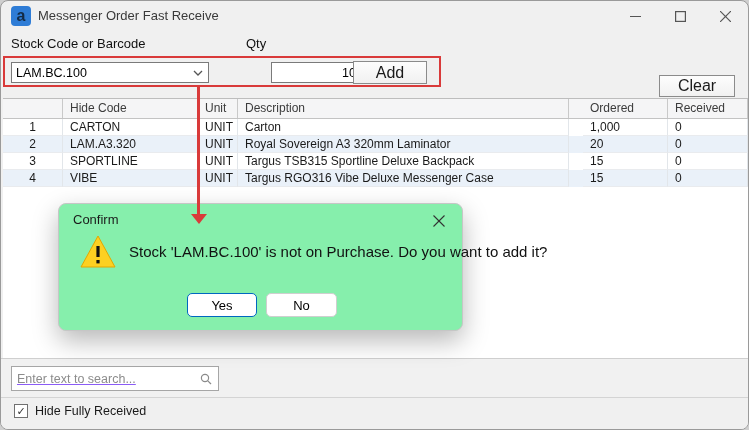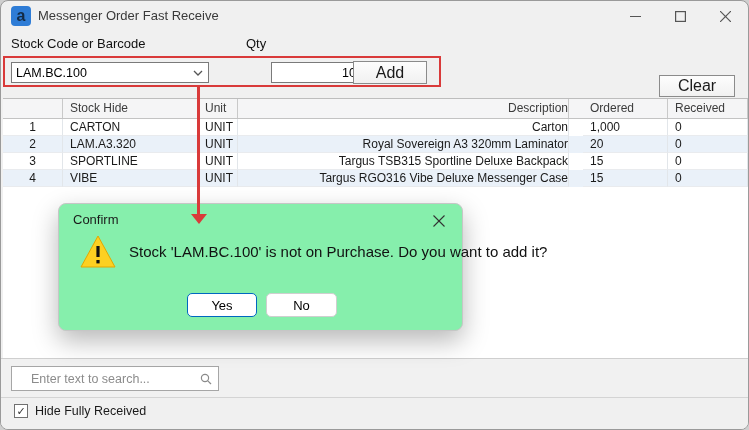--- a/index.html
+++ b/index.html
@@ -59,32 +59,32 @@
   .grid { position:absolute; left:2px; top:97px; width:745px; height:260px; background:#fff; border-top:1px solid #bdbdbd; }
   .g-header { display:flex; height:20px; background:#f5f5f6; border-bottom:1px solid #c3c3c3; color:#3c3c3c; }
   .g-header .cell { border-right:1px solid #c9c9c9; line-height:19px; }
   .g-row { display:flex; height:17px; background:#fff; }
   .g-row.alt { background:#eaf1f9; }
   .g-row .cell { border-right:1px solid #e2e6ea; border-bottom:1px solid #e9ebee; line-height:16px; }
   .cell { padding-left:7px; overflow:hidden; white-space:nowrap; font-size:12px; }
   .c-ind  { width:60px;  padding-left:0; text-align:center; }
   .c-stk  { width:135px; }
   .c-unit { width:40px;  }
-  .c-desc { width:331px;text-align:right; }
+  .c-desc { width:331px; }
   .c-ord  { width:85px;margin-left:14px;  }
   .c-rec  { flex:1; }
   
   .search-strip { position:absolute; left:0; top:357px; width:749px; height:39px; background:#f1f1f1; border-top:1px solid #cfcfcf; }
   .search-box {
     position:absolute; left:10px; top:7px; width:208px; height:25px;
     background:#fff; border:1px solid #a6a6a6; display:flex; align-items:center;
   }
   .search-box input {
-    flex:1; border:none; outline:none; padding-left:19px;
-    font-family:"Liberation Sans",sans-serif; font-size:12.5px; color:#0c4a6e;
+    flex:1; border:none; outline:none; padding-left:5px;
+    font-family:"Liberation Sans",sans-serif; font-size:12.5px; color:#8b5cf6;text-decoration:underline;
   }
   .search-box input::placeholder { color:#8c8c8c; }
   .search-glyph { width:24px; display:flex; justify-content:center; align-items:center; }
   
   .footer { position:absolute; left:0; top:396px; width:749px; height:34px; background:#f0f0f0; border-top:1px solid #d4d4d4; }
   .chk-wrap { position:absolute; left:13px; top:6px; display:flex; align-items:center; }
   .chk {
     width:14px; height:14px; background:#fff; border:1px solid #707070;
     display:flex; align-items:center; justify-content:center;
     font-size:11px; color:#333; line-height:12px;
@@ -150,21 +150,21 @@
   <button class="btn btn-add">Add</button>
   <button class="btn btn-clear">Clear</button>
 
   <div class="red-rect"></div>
   <div class="arrow-shaft"></div>
   <div class="arrow-head"></div>
 
   <div class="grid">
     <div class="g-header">
       <div class="cell c-ind"></div>
-      <div class="cell c-stk">Stock Hide</div>
+      <div class="cell c-stk">Hide Code</div>
       <div class="cell c-unit">Unit</div>
       <div class="cell c-desc">Description</div>
       <div class="cell c-ord">Ordered</div>
       <div class="cell c-rec">Received</div>
     </div>
 
     <div class="g-row">
       <div class="cell c-ind">1</div>
       <div class="cell c-stk">CARTON</div>
       <div class="cell c-unit">UNIT</div>

